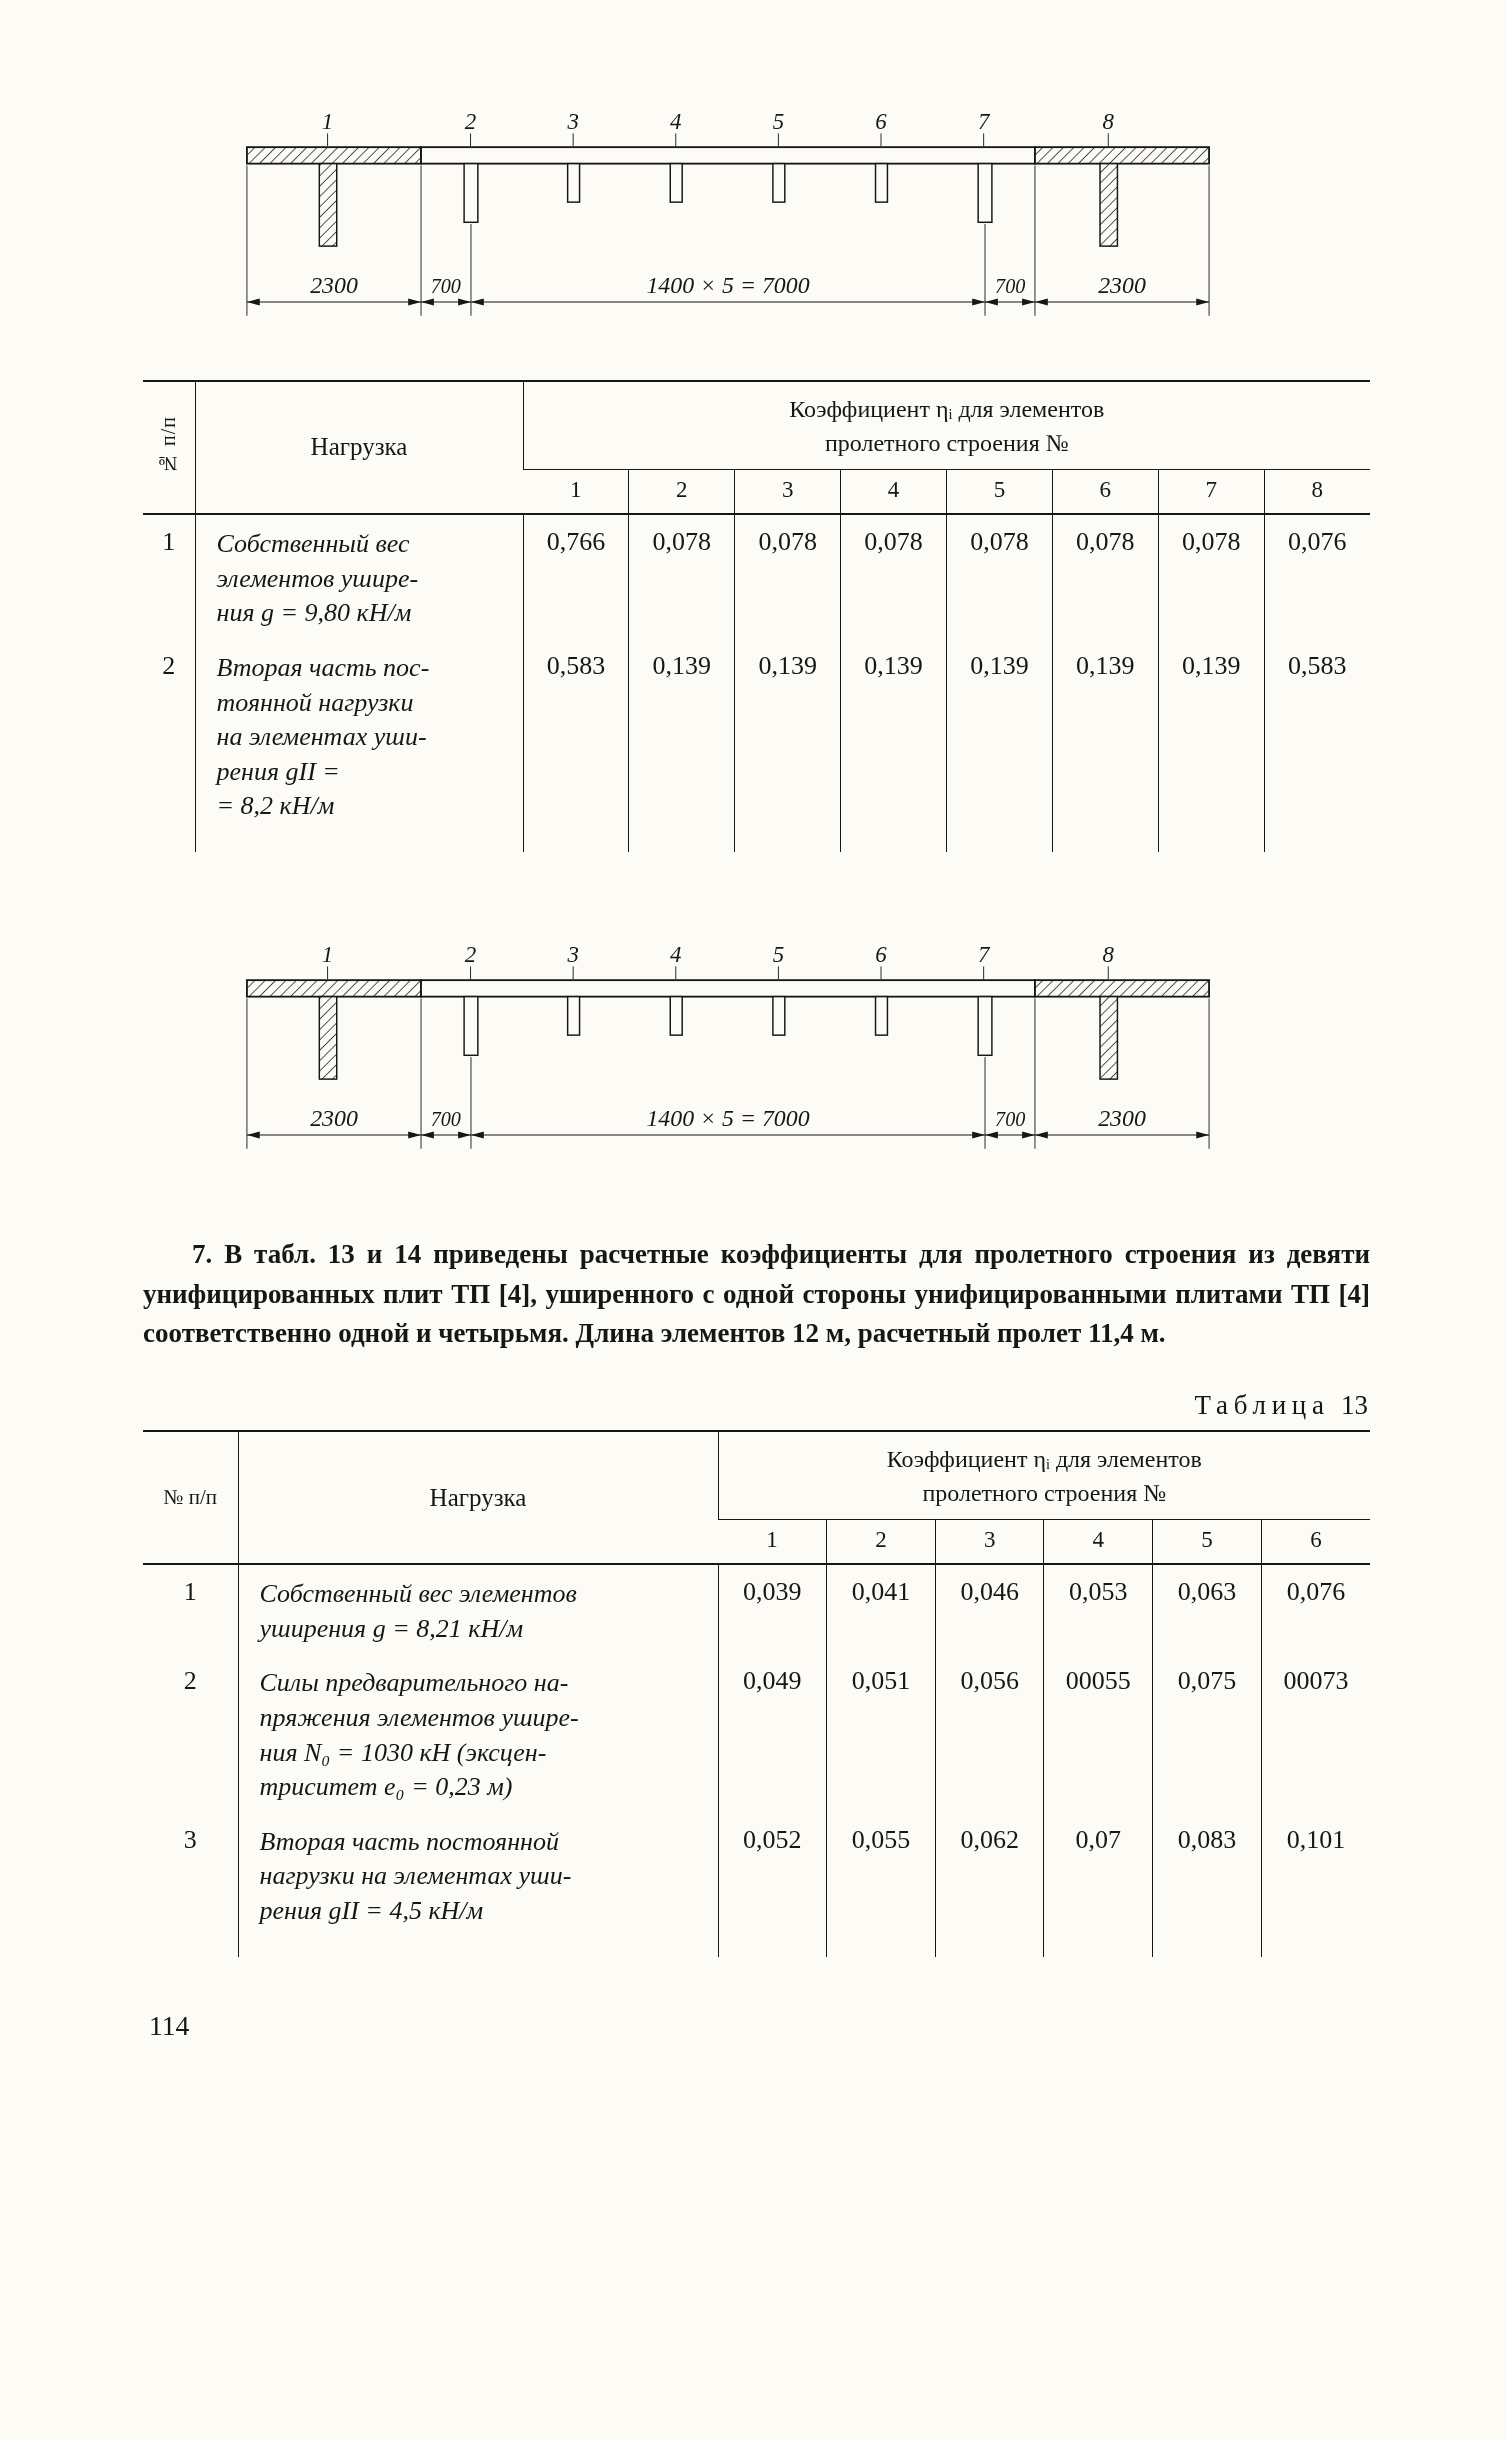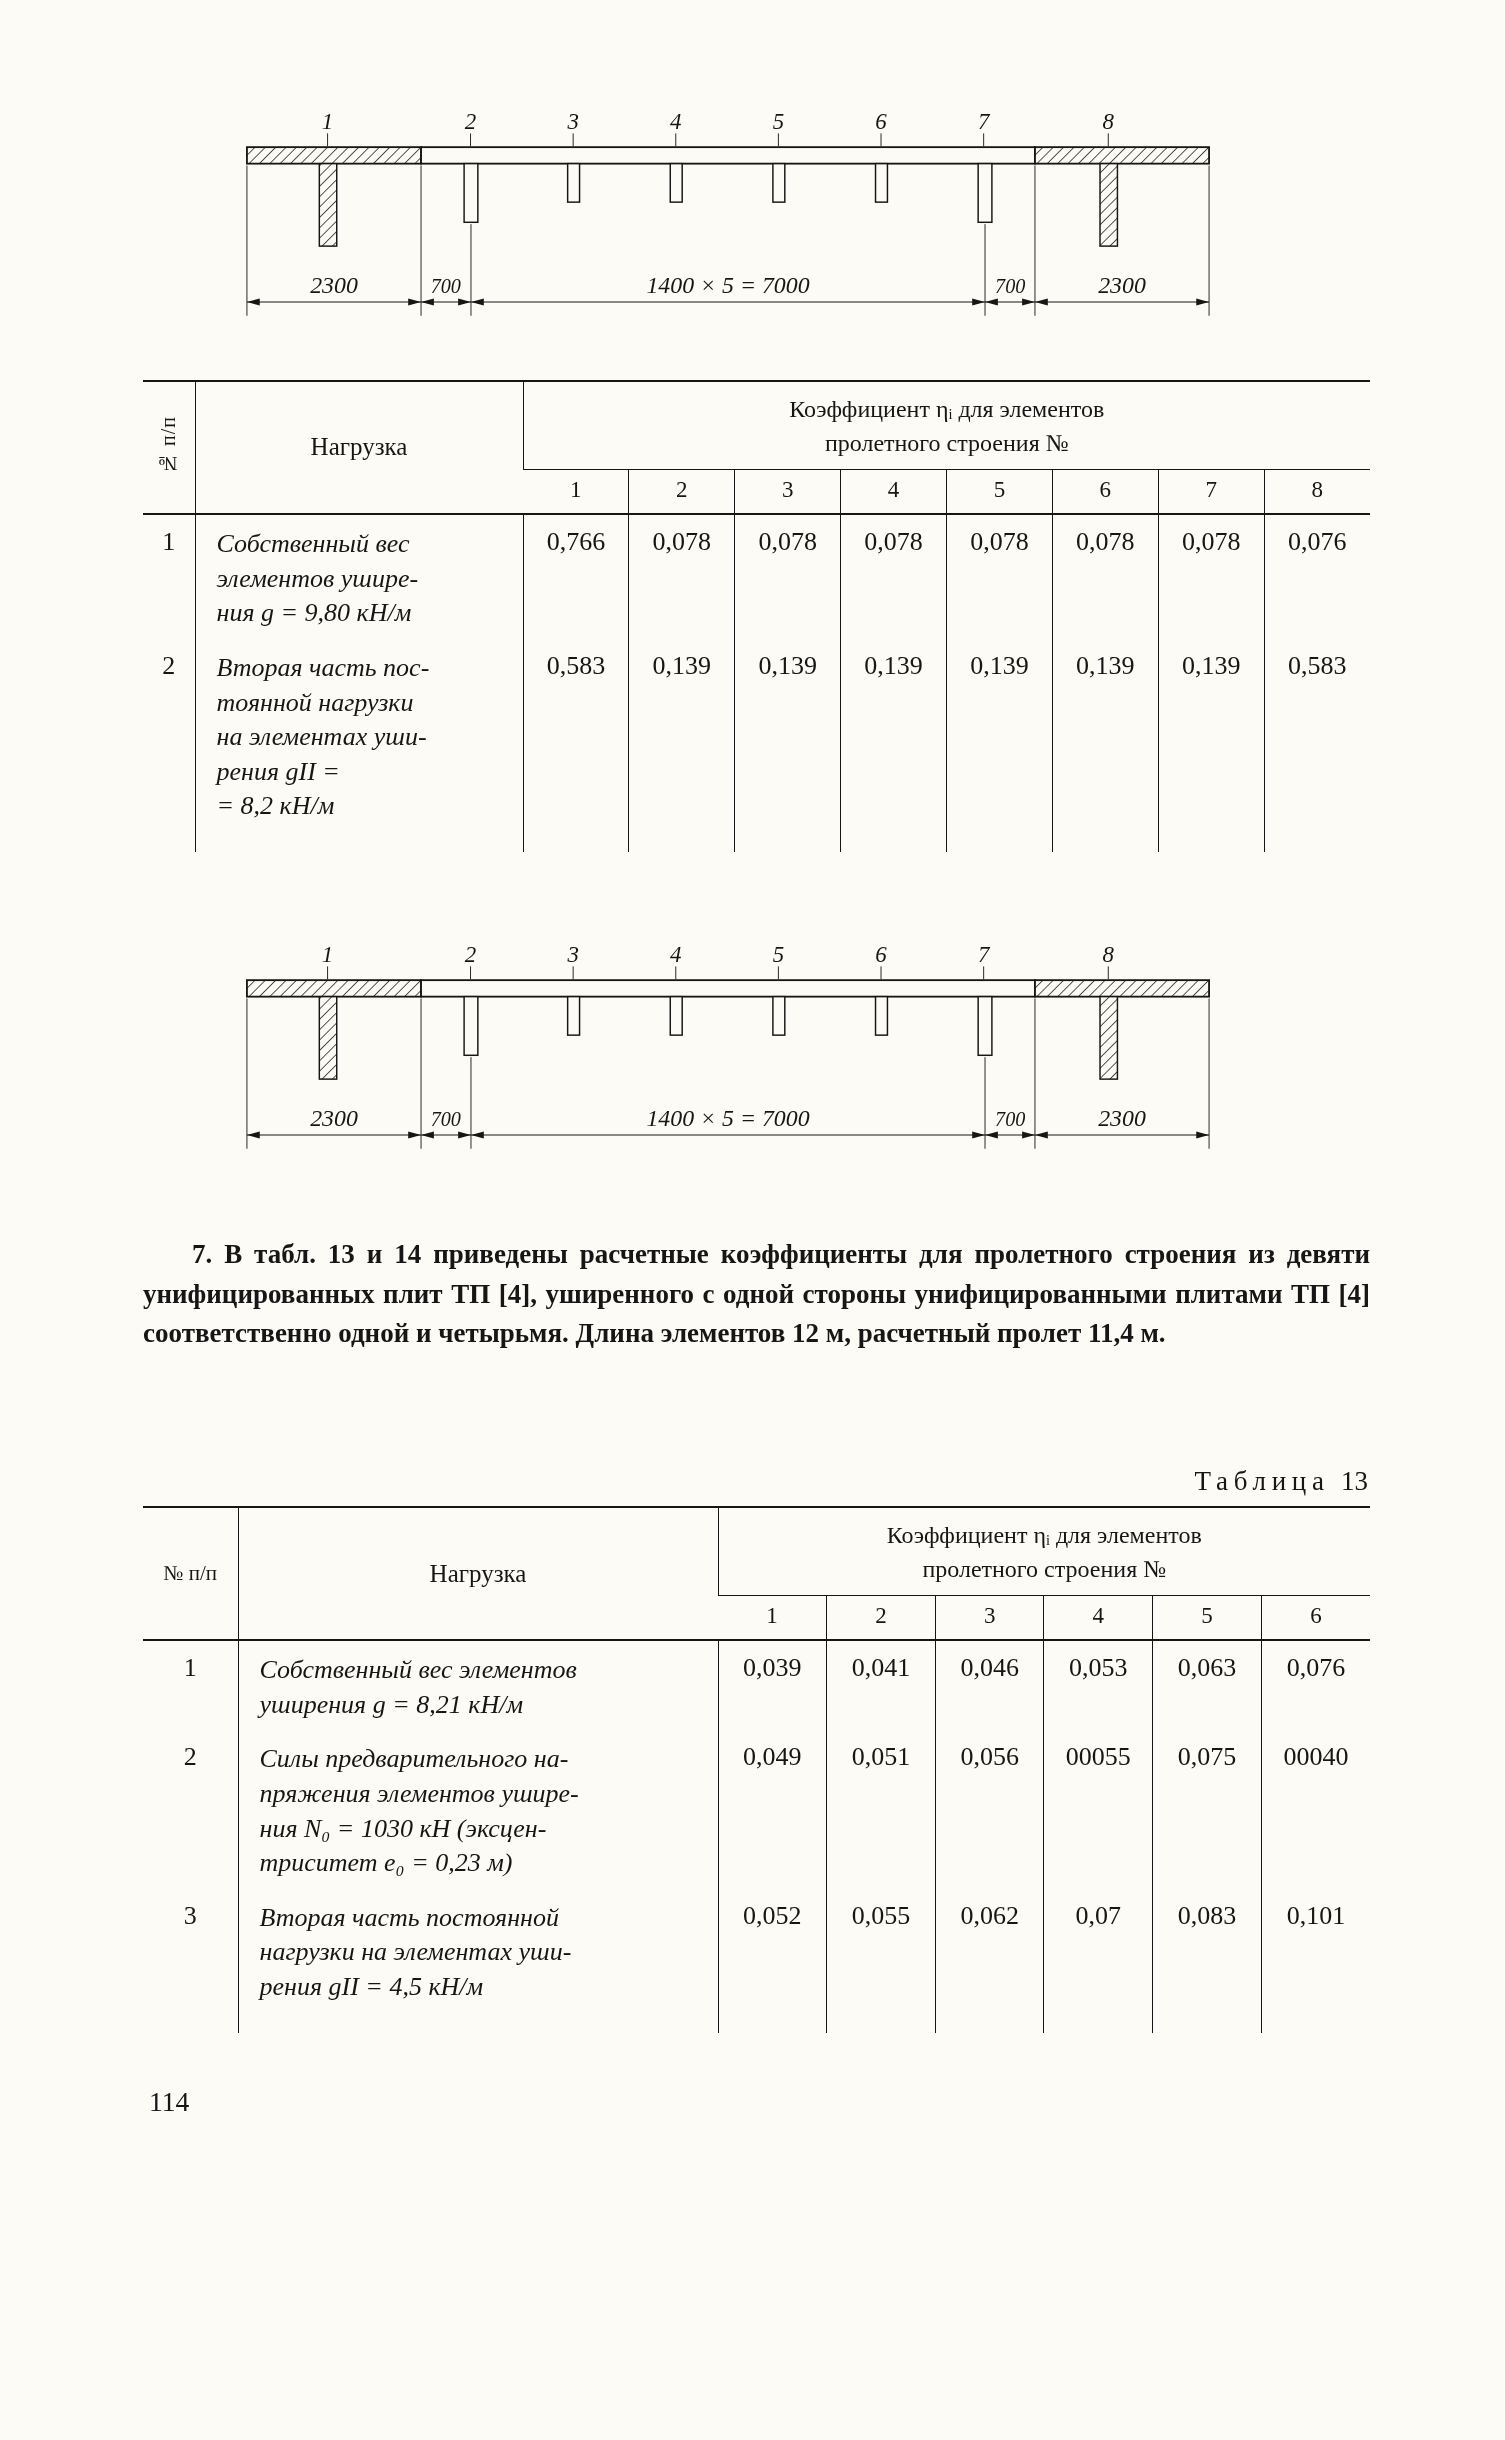--- a/index.html
+++ b/index.html
@@ -38,21 +38,21 @@
   th.corner .vt { writing-mode: vertical-rl; transform: rotate(180deg); display: inline-block; font-size: 20px; letter-spacing: 1px; }
   th.corner.horiz { font-size: 21px; }
   table.coef-table td { vertical-align: top; font-size: 26px; padding-top: 12.4px; }
   td.rownum { text-align: center; }
   td.load { padding: 12.4px 9.5px 7.6px 21px; line-height: 1.33; white-space: pre-line; font-style: italic; }
   td.val { text-align: center; margin-top: 24px; }
   tbody tr:last-child td { padding-bottom: 28.5px; }
 
   
   p.para { width: 1227px; margin: 68px 0 0 0; font-size: 27px; line-height: 1.46; text-align: justify; text-indent: 49px; font-weight: bold; }
-  .t13-title { margin-top: 112px; }
+  .t13-title { margin-top: 36px; }
   .page-num { margin: 53px 0 0 6px; font-size: 27.6px; }
 </style>
 </head>
 <body>
 
 <svg width="0" height="0" style="position:absolute" aria-hidden="true">
   <defs>
     <pattern id="hatchp" width="8" height="8" patternUnits="userSpaceOnUse" patternTransform="rotate(45)">
       <rect width="8" height="8" fill="#fcfbf6"></rect>
       <line x1="0" y1="0" x2="0" y2="8" stroke="#161616" stroke-width="1.6"></line>
@@ -300,21 +300,21 @@
         <td class="rownum">2</td>
         <td class="load">Силы предварительного на-
 пряжения элементов ушире-
 ния N₀ = 1030 кН (эксцен-
 триситет e₀ = 0,23 м)</td>
         <td class="val">0,049</td>
         <td class="val">0,051</td>
         <td class="val">0,056</td>
         <td class="val">00055</td>
         <td class="val">0,075</td>
-        <td class="val">00040</td>
+        <td class="val">00073</td>
       </tr>
       <tr>
         <td class="rownum">3</td>
         <td class="load">Вторая часть постоянной
 нагрузки на элементах уши-
 рения gII = 4,5 кН/м</td>
         <td class="val">0,052</td>
         <td class="val">0,055</td>
         <td class="val">0,062</td>
         <td class="val">0,07</td>

